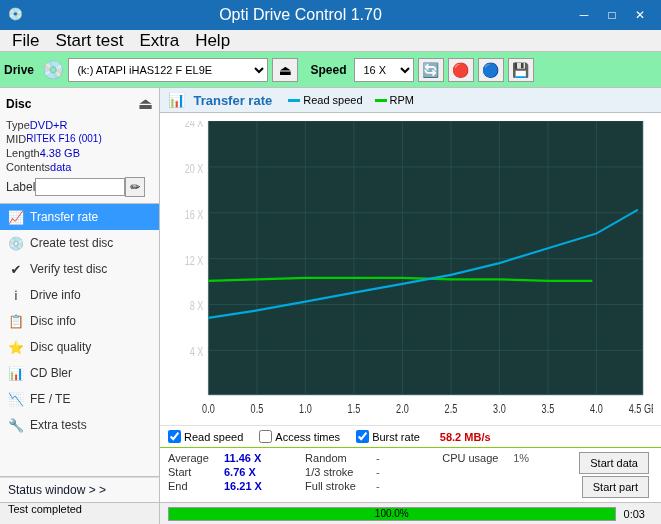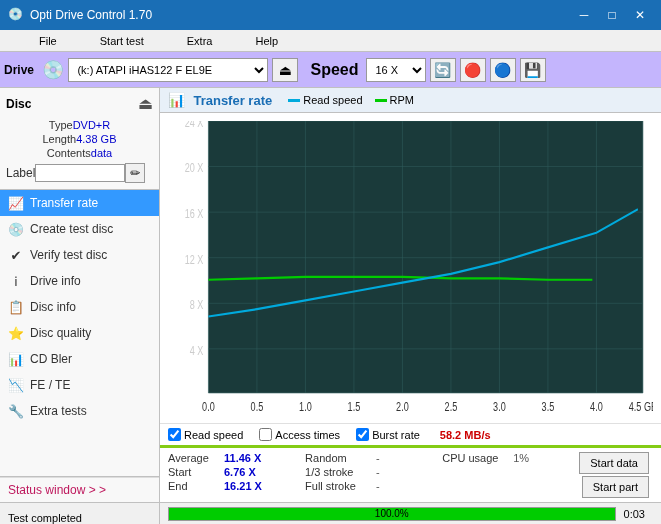--- a/index.html
+++ b/index.html
@@ -9,47 +9,46 @@
     .title-bar {
       background: #1a6eb5;
       color: white;
       height: 30px;
       display: flex;
       align-items: center;
       padding: 0 8px;
       user-select: none;
     }
     .title-bar-icon { width: 16px; height: 16px; margin-right: 6px; }
-    .title-bar-text { flex: 1; font-size: 12px; }
+    .title-bar-text { flex: 1; font-size: 16px; text-align: center; }
     .title-bar-buttons { display: flex; gap: 2px; }
     .title-bar-btn {
       width: 26px; height: 20px; border: none; cursor: pointer;
       font-size: 12px; display: flex; align-items: center; justify-content: center;
       background: transparent; color: white;
     }
 
     
     .menu-bar {
       background: #f0f0f0;
       height: 22px;
       display: flex;
       align-items: center;
       border-bottom: 1px solid #c0c0c0;
       padding: 0 4px;
     }
     .menu-item {
       padding: 2px 8px;
       cursor: pointer;
-      font-size: 11px;
-      margin-left: 27px;
+      font-size: 17px;
     }
 
     
     .toolbar {
-      background: #c4b5fd;
+      background: #86efac;
       height: 36px;
       display: flex;
       align-items: center;
       border-bottom: 1px solid #c0c0c0;
       padding: 0 4px;
       gap: 4px;
     }
     .toolbar-label { font-size: 12px; font-weight: bold; margin-right: 4px; }
     .drive-select {
       height: 24px;
@@ -61,21 +60,21 @@
     }
     .toolbar-btn {
       height: 24px;
       width: 26px;
       border: 1px solid #999;
       background: #f0f0f0;
       cursor: pointer;
       display: flex; align-items: center; justify-content: center;
       font-size: 14px;
     }
-    .speed-label { font-size: 16px; font-weight: bold; margin-left: 8px; margin-right: 4px; }
+    .speed-label { font-size: 12px; font-weight: bold; margin-left: 8px; margin-right: 4px; }
     .speed-select {
       height: 24px; font-size: 11px; border: 1px solid #999;
       background: white; padding: 0 4px; width: 60px;
     }
 
     
     .main-layout {
       display: flex;
       height: calc(524px - 30px - 22px - 36px - 22px);
     }
@@ -93,21 +92,21 @@
       border-bottom: 1px solid #c0c0c0;
       padding: 6px;
     }
     .disc-panel-header {
       display: flex; align-items: center; justify-content: space-between;
       margin-bottom: 6px;
     }
     .disc-panel-title { font-weight: bold; font-size: 12px; }
     .disc-icon-btn { cursor: pointer; font-size: 16px; color: #555; }
     .disc-info-row {
-      display: flex; justify-content: center;
+      display: flex; justify-content: flex-start;
       font-size: 11px; margin-bottom: 2px;
     }
     .disc-info-label { color: #333; }
     .disc-info-value { color: #0000cc; font-weight: 500; }
     .disc-info-value.data { color: #0000cc; }
     .label-row {
       display: flex; align-items: center; margin-top: 4px;
     }
     .label-input {
       border: 1px solid #999; height: 18px; font-size: 11px;
@@ -140,21 +139,21 @@
 
     
     .sidebar-bottom {
       border-top: 1px solid #c0c0c0;
     }
     .status-window-item {
       display: flex; align-items: center; gap: 4px;
       padding: 5px 8px;
       cursor: pointer;
       font-size: 12px;
-      color: #be185d;
+      color: #0f172a;
       border-top: 1px solid #ddd;
     }
 
     
     .content-area {
       flex: 1;
       background: white;
       display: flex;
       flex-direction: column;
       overflow: hidden;
@@ -188,21 +187,21 @@
       border-top: 1px solid #e0e0e0;
       font-size: 11px;
     }
     .checkbox-item { display: flex; align-items: center; gap: 3px; cursor: pointer; }
     .burst-rate { color: #cc0000; font-weight: bold; margin-left: 4px; }
 
     
     .stats-area {
       display: flex;
       padding: 4px 8px;
-      border-top: 3px solid #84cc16;
+      border-top: 1px solid #84cc16;
       font-size: 11px;
       gap: 16px;
     }
     .stats-col { flex: 1; }
     .stat-row { display: flex; gap: 6px; margin-bottom: 2px; align-items: center; }
     .stat-label { color: #333; width: 50px; }
     .stat-value { color: #0000cc; font-weight: bold; width: 45px; }
     .stat-label2 { color: #333; width: 65px; }
     .stat-value2 { color: #555; }
 
@@ -226,21 +225,21 @@
       border-top: 1px solid #c0c0c0;
       display: flex;
       align-items: center;
       font-size: 11px;
     }
     .status-text {
       padding: 0 8px;
       width: 160px;
       border-right: 1px solid #c0c0c0;
       height: 100%;
-      display: flex; align-items: flex-end;
+      display: flex; align-items: flex-start;
     }
     .progress-section {
       flex: 1; display: flex; align-items: center; gap: 8px;
       padding: 0 8px;
     }
     .progress-bar-container {
       flex: 1; height: 14px;
       border: 1px solid #999; background: #e0e0e0;
       position: relative;
     }
@@ -303,20 +302,24 @@
     <div class="disc-panel">
       <div class="disc-panel-header">
         <span class="disc-panel-title">Disc</span>
         <span class="disc-icon-btn">⏏</span>
       </div>
       <div class="disc-info-row">
         <span class="disc-info-label">Type</span>
         <span class="disc-info-value">DVD+R</span>
       </div>
       <div class="disc-info-row">
+        <span class="disc-info-label">MID</span>
+        <span class="disc-info-value" style="font-size:10px;">RITEK F16 (001)</span>
+      </div>
+      <div class="disc-info-row">
         <span class="disc-info-label">Length</span>
         <span class="disc-info-value">4.38 GB</span>
       </div>
       <div class="disc-info-row">
         <span class="disc-info-label">Contents</span>
         <span class="disc-info-value data">data</span>
       </div>
       <div class="label-row">
         <span class="disc-info-label">Label</span>
         <input class="label-input" type="text" style="">

